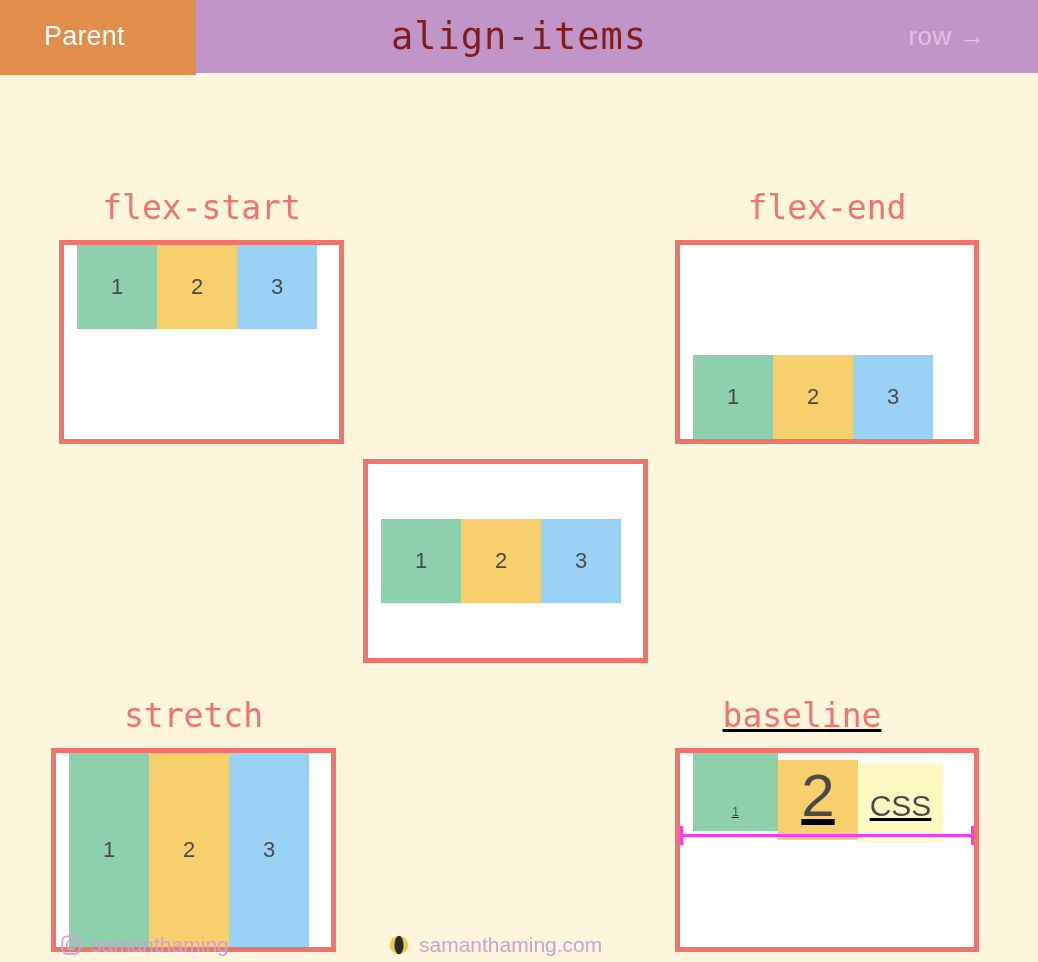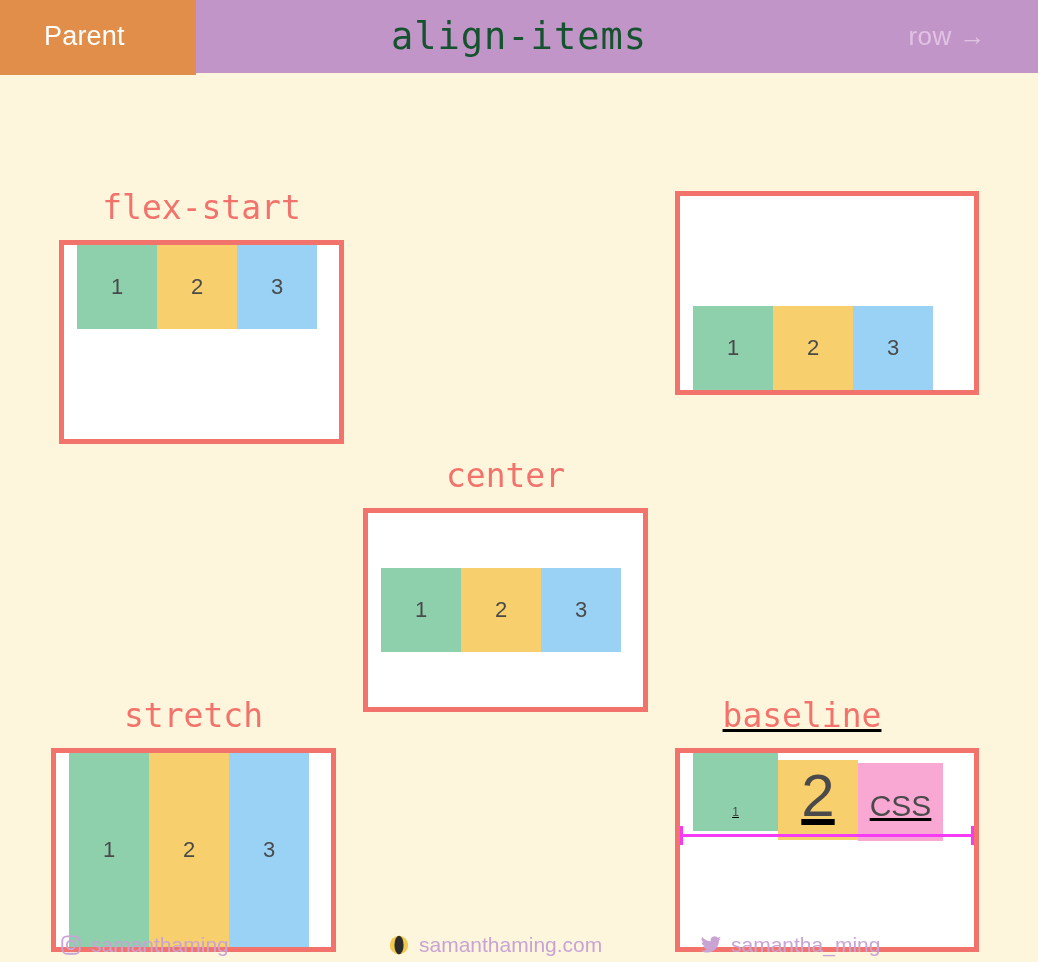--- a/index.html
+++ b/index.html
@@ -35,21 +35,21 @@
     color: #FFFFFF;
     font-family: "Liberation Sans", sans-serif;
     font-size: 27px;
     letter-spacing: 0.2px;
   }
 
   .header-title {
     position: absolute;
     left: 0; right: 0;
     text-align: center;
-    color: #14532d;
+    color: #7f1d1d;
     font-family: "DejaVu Sans Mono", monospace;
     font-size: 37px;
     letter-spacing: 1px;
     pointer-events: none;
   }
 
   .header-direction {
     position: absolute;
     right: 52px;
     color: #E2C2E3;
@@ -141,21 +141,21 @@
     padding-top: 52px;
   }
   #demo-baseline .bl2 {
     background: #F7CF6C;
     width: 80px; height: 80px;
     font-size: 60px;
     line-height: 1;
     padding-top: 6px;
   }
   #demo-baseline .bl3 {
-    background: #f9a8d4;
+    background: #fef9c3;
     width: 85px; height: 78px;
     font-size: 30px;
     padding-top: 26px;
   }
 
   .baseline-rule {
     position: absolute;
     left: 0; right: 0;
     top: 81px;
     height: 3px;
@@ -213,29 +213,29 @@
   <div class="demo" id="demo-flex-start">
     <div class="demo-label">flex-start</div>
     <div class="demo-box">
       <div class="item it1">1</div>
       <div class="item it2">2</div>
       <div class="item it3">3</div>
     </div>
   </div>
 
   <div class="demo" id="demo-flex-end">
+    <div class="demo-label">flex-end</div>
     <div class="demo-box">
       <div class="item it1">1</div>
       <div class="item it2">2</div>
       <div class="item it3">3</div>
     </div>
   </div>
 
   <div class="demo" id="demo-center">
-    <div class="demo-label">center</div>
     <div class="demo-box">
       <div class="item it1">1</div>
       <div class="item it2">2</div>
       <div class="item it3">3</div>
     </div>
   </div>
 
   <div class="demo" id="demo-stretch">
     <div class="demo-label">stretch</div>
     <div class="demo-box">
@@ -271,23 +271,15 @@
     <div class="footer-item" id="footer-website">
       <span class="footer-icon">
         <svg viewBox="0 0 24 24" width="22" height="22">
           <circle cx="12" cy="12" r="10" fill="#F2C94C"></circle>
           <ellipse cx="12" cy="12" rx="5" ry="10" fill="#2B2B2B"></ellipse>
         </svg>
       </span>
       <span>samanthaming.com</span>
     </div>
 
-    <div class="footer-item" id="footer-twitter">
-      <span class="footer-icon">
-        <svg viewBox="0 0 24 24" width="22" height="22" fill="#C9A3D4">
-          <path d="M23 4.6a9 9 0 0 1-2.6.7A4.5 4.5 0 0 0 22.4 3a9 9 0 0 1-2.9 1.1A4.5 4.5 0 0 0 11.7 8a12.8 12.8 0 0 1-9.3-4.7 4.5 4.5 0 0 0 1.4 6 4.4 4.4 0 0 1-2-.6 4.5 4.5 0 0 0 3.6 4.4 4.5 4.5 0 0 1-2 .1 4.5 4.5 0 0 0 4.2 3.1A9 9 0 0 1 1 18.2a12.7 12.7 0 0 0 6.9 2c8.3 0 12.8-6.9 12.8-12.8v-.6A9 9 0 0 0 23 4.6z"></path>
-        </svg>
-      </span>
-      <span>samantha_ming</span>
-    </div>
 
   </div>
 </div>
 
 </body></html>

